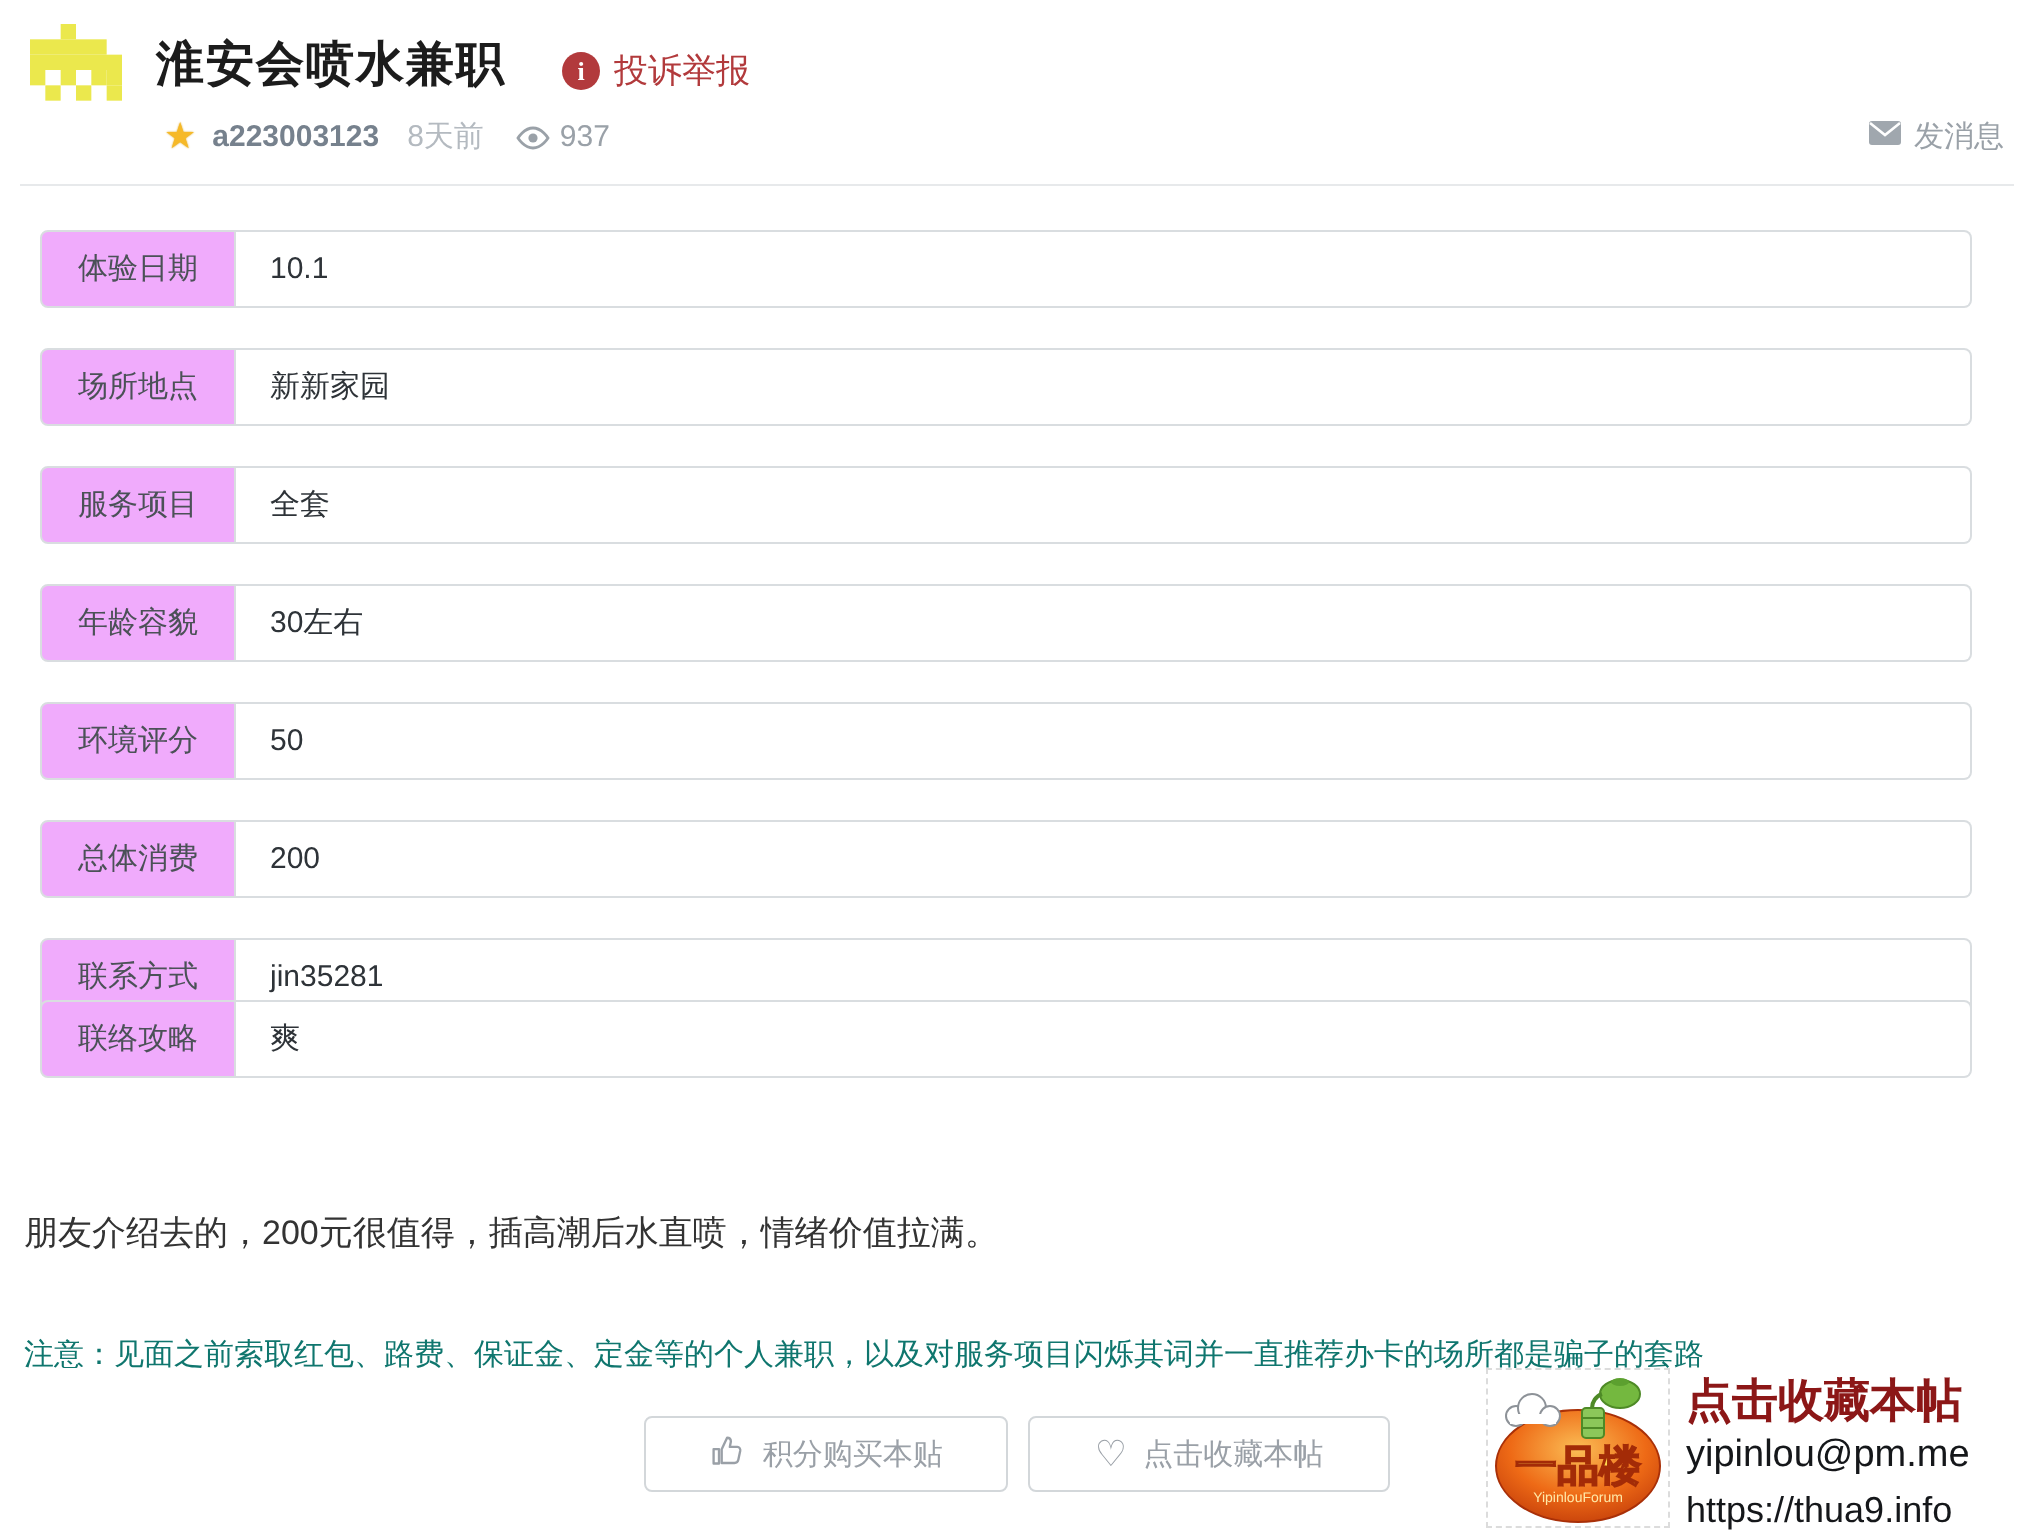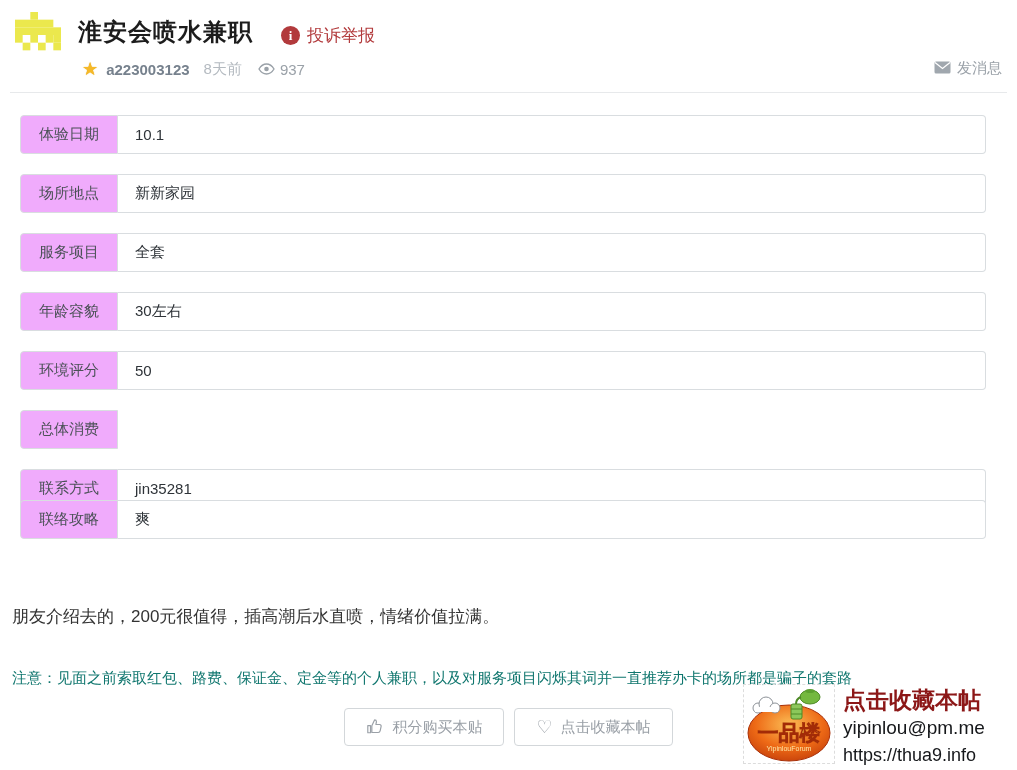--- a/index.html
+++ b/index.html
@@ -31,21 +31,21 @@
     display:flex;align-items:center;justify-content:center;font-size:15px;color:#4b5157;}
   .field-value{flex:1;background:#fff;border:1px solid #d9dde0;border-left:none;border-radius:0 4px 4px 0;
     display:flex;align-items:center;padding-left:17px;font-size:15px;color:#2e3338;}
 
   
   .review-text{left:12px;top:604px;font-size:17px;color:#333;margin:0;line-height:26px;}
   .warning-text{left:12px;top:667px;font-size:15px;color:#0f766e;margin:0;line-height:21px;width:920px;}
 
   
   .actions-bar{left:0;top:708px;width:1017px;display:flex;justify-content:center;gap:10px;}
-  .action-btn{display:inline-flex;align-items:center;gap:8px;height:38px;padding:0 21px;background:#fff;
+  .action-btn{display:inline-flex;align-items:center;gap:8px;height:38px;padding:0 32px;background:#fff;
     border:1px solid #d3d7da;border-radius:4px;color:#9aa0a7;font-size:15px;cursor:pointer;}
   .heart-glyph{font-size:18px;line-height:1;}
 
   
   .site-logo{left:743px;top:684px;width:92px;height:80px;border:1px dashed #dcdcdc;box-sizing:border-box;
     display:flex;align-items:center;justify-content:flex-start;}
   .site-info{left:843px;top:686px;}
   .site-name{font-size:23px;font-weight:bold;color:#8c1717;line-height:28px;}
   .site-email{font-size:19px;color:#15171a;line-height:28px;}
   .site-url{font-size:18px;color:#15171a;line-height:27px;}
@@ -117,20 +117,21 @@
 <div class="abs field-row" style="top:292px">
   <div class="field-label">年龄容貌</div>
   <div class="field-value">30左右</div>
 </div>
 <div class="abs field-row" style="top:351px">
   <div class="field-label">环境评分</div>
   <div class="field-value">50</div>
 </div>
 <div class="abs field-row" style="top:410px">
   <div class="field-label">总体消费</div>
+  <div class="field-value">200</div>
 </div>
 <div class="abs field-row" style="top:469px">
   <div class="field-label">联系方式</div>
   <div class="field-value">jin35281</div>
 </div>
 <div class="abs field-row" style="top:500px">
   <div class="field-label">联络攻略</div>
   <div class="field-value">爽</div>
 </div>
 

